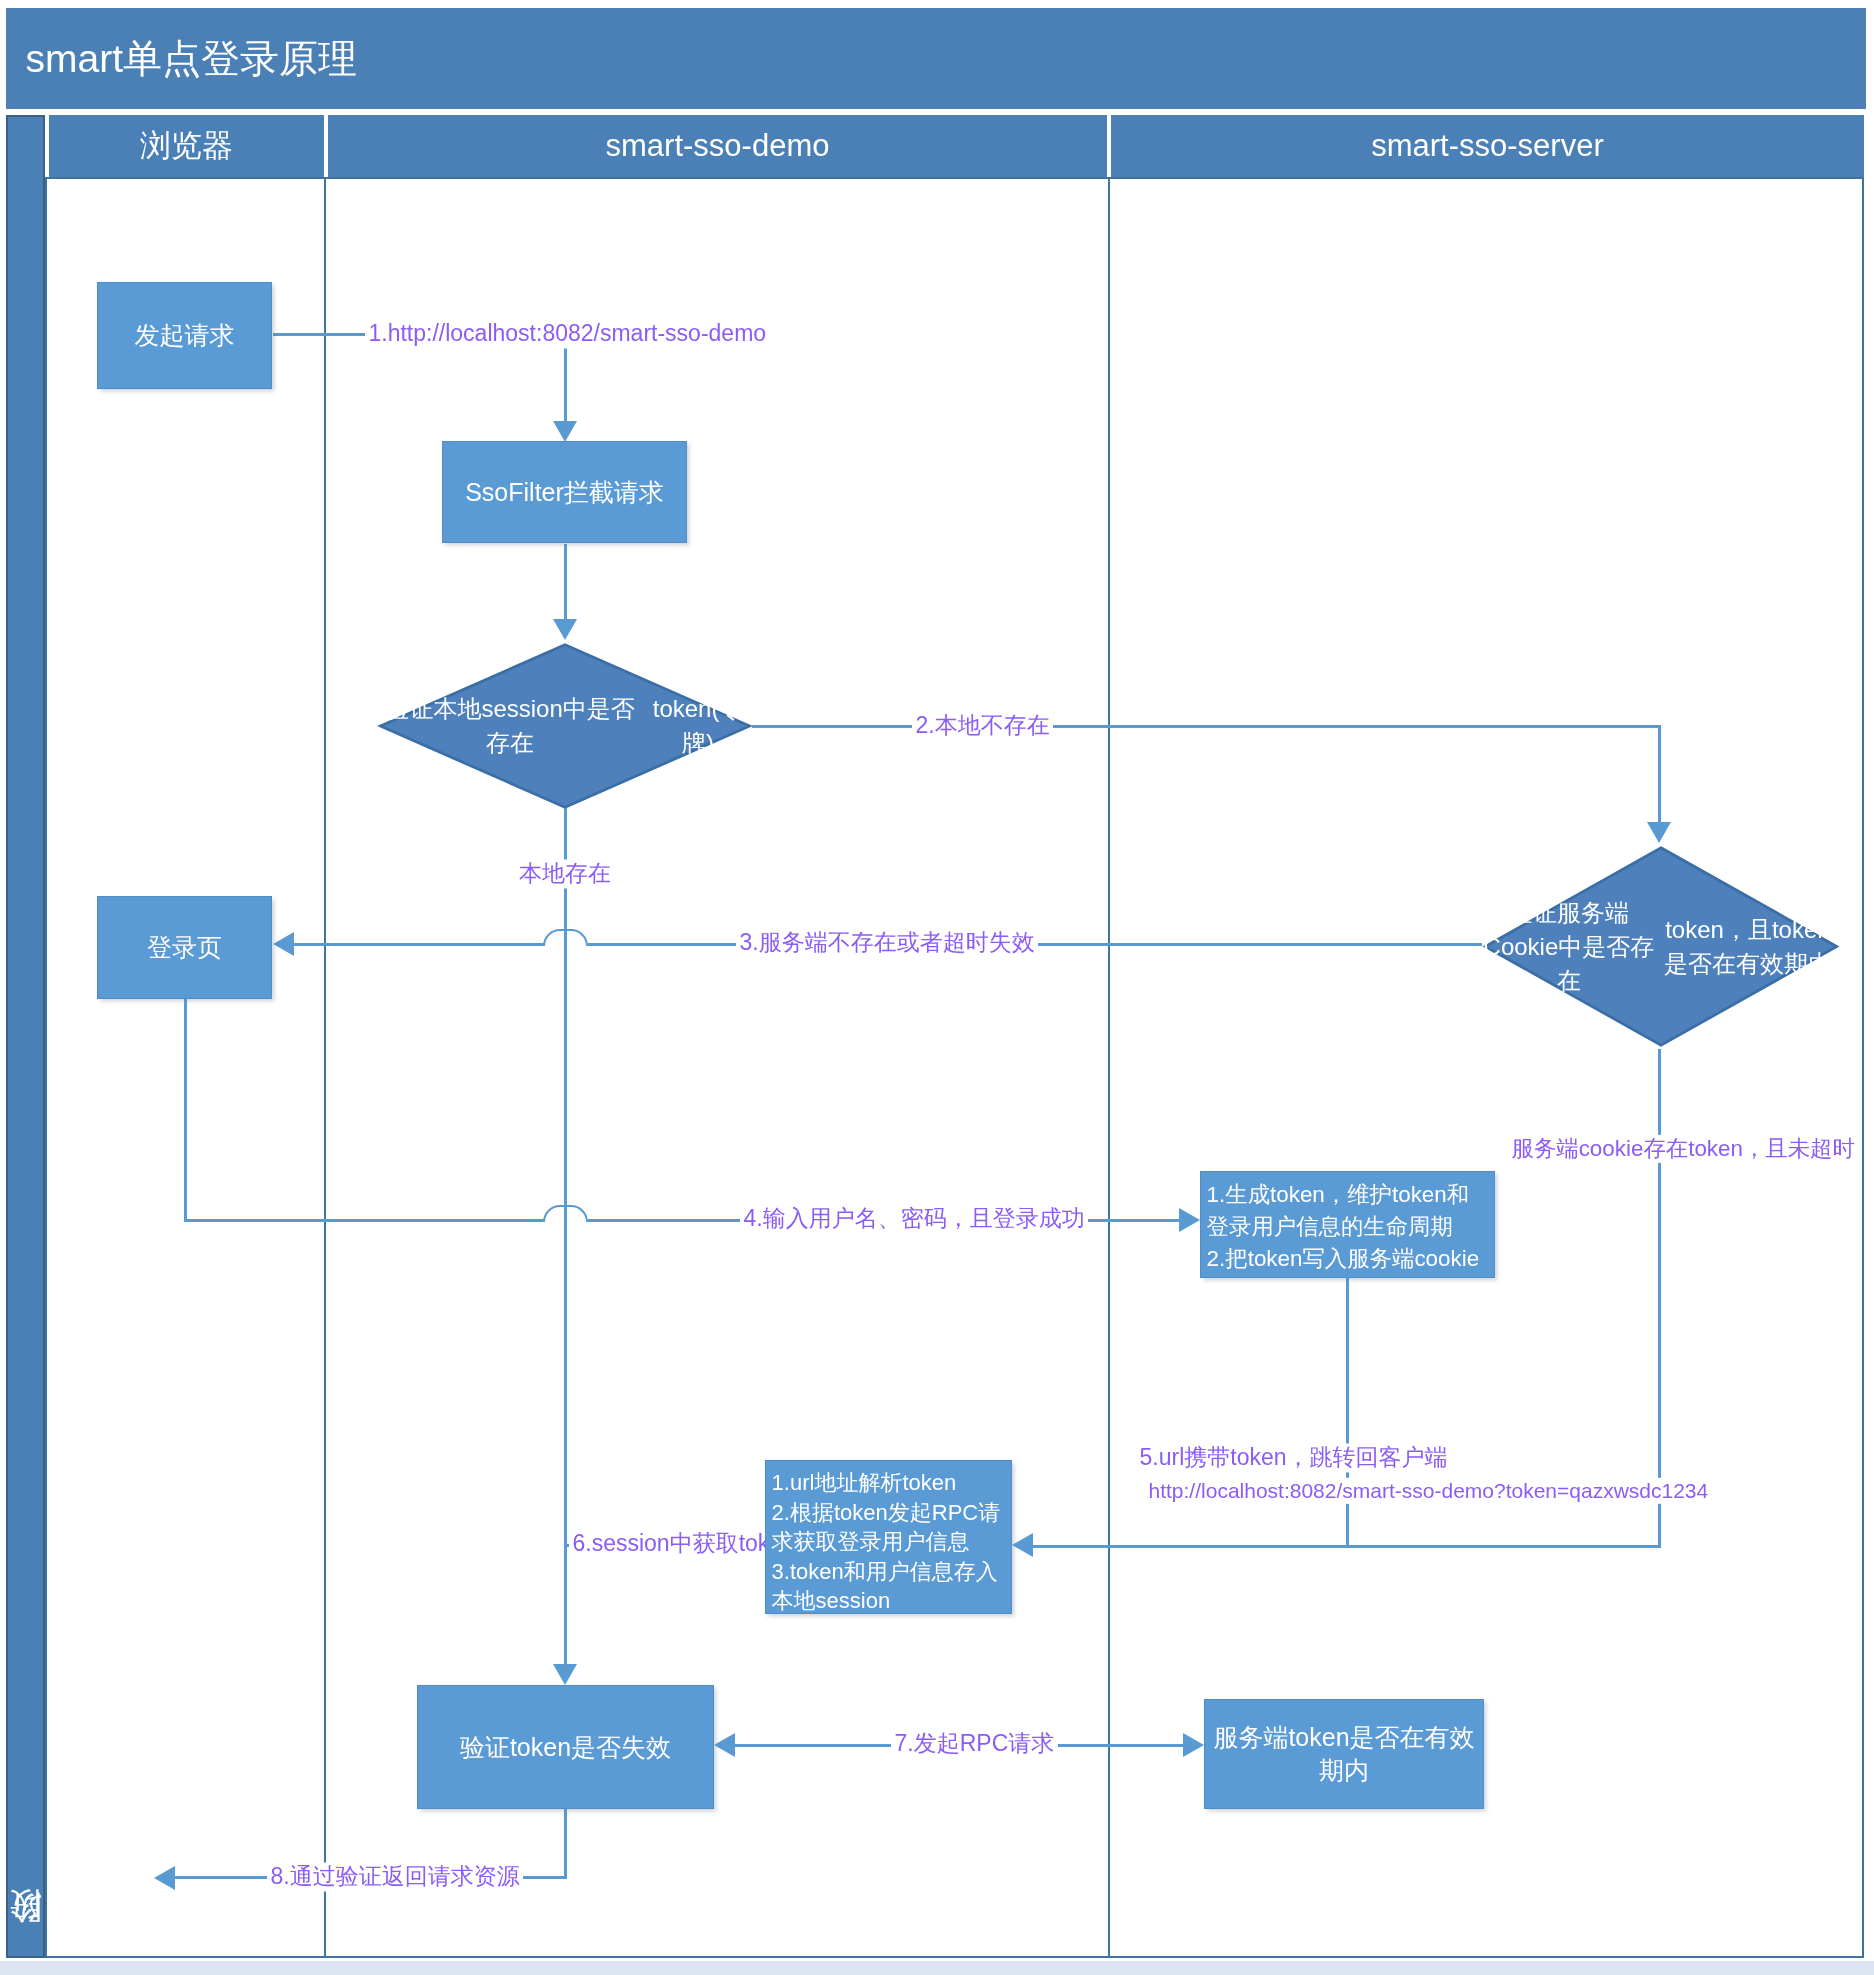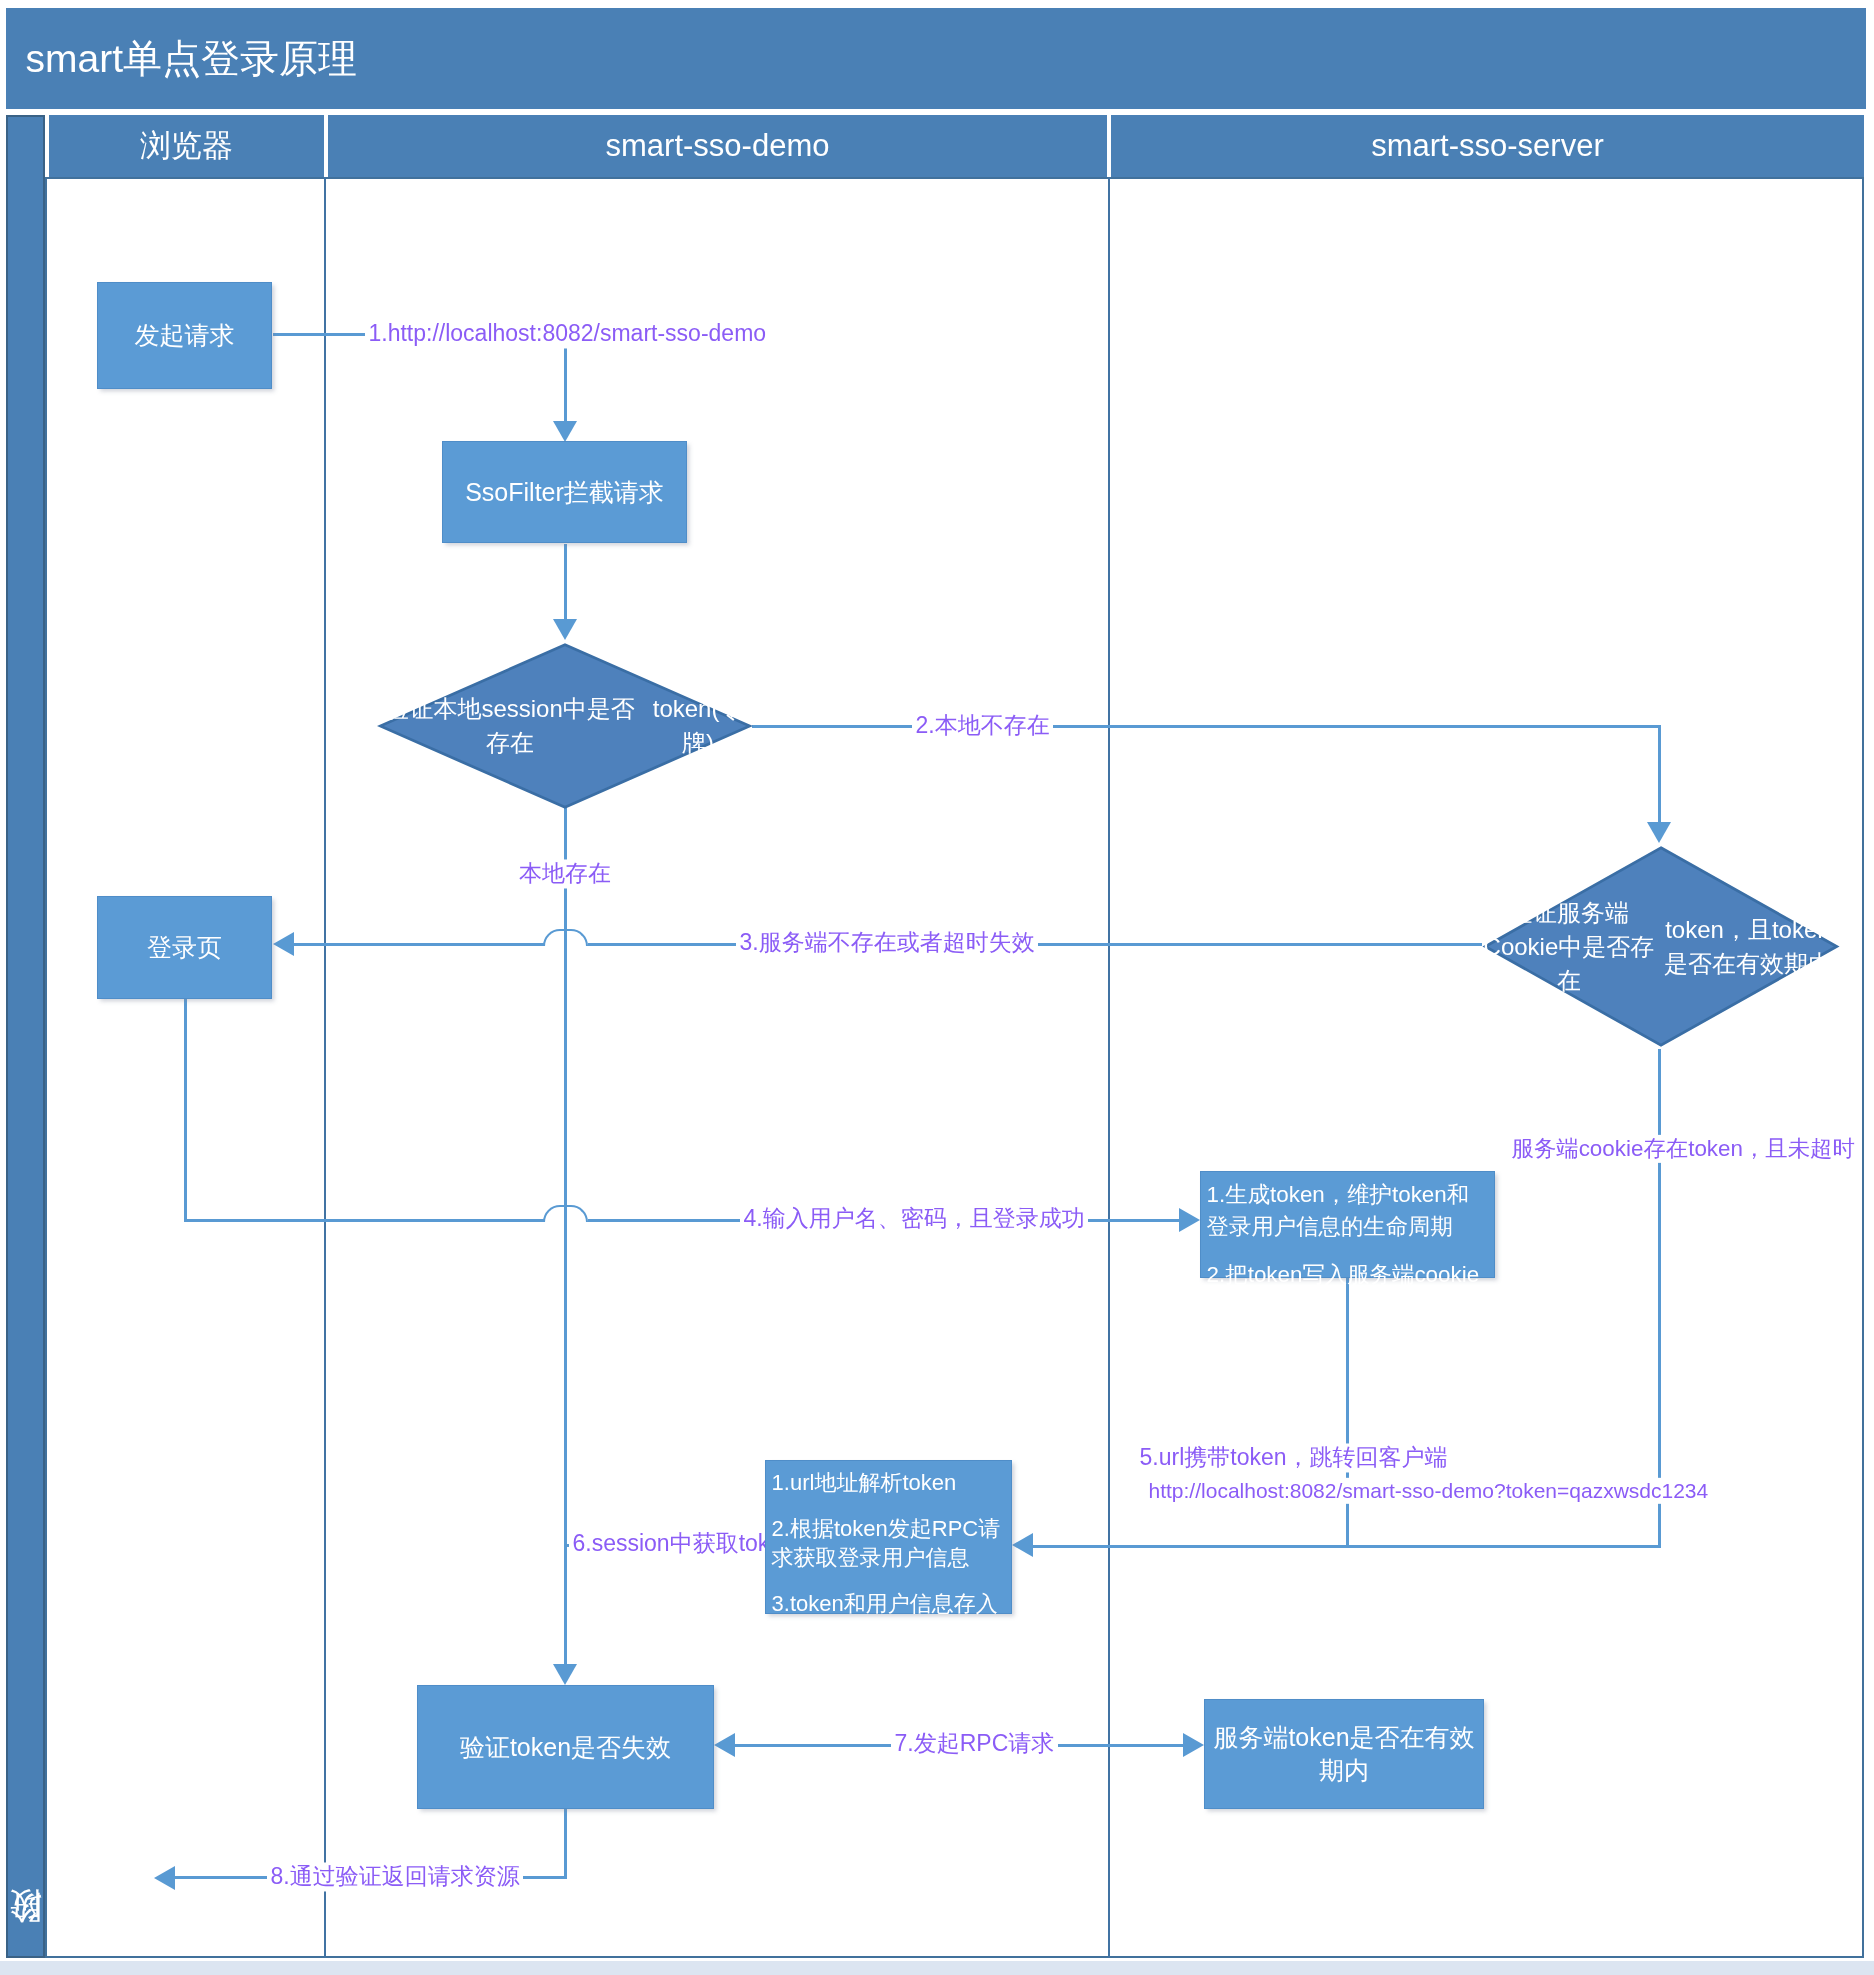--- a/index.html
+++ b/index.html
@@ -40,21 +40,21 @@
   .ld1{left:324px;} .ld2{left:1108px;}
   .bottom-band{position:absolute;left:0;top:1961px;width:1874px;height:14px;background:#DCE5F1;}
 
   
   .node{
     position:absolute;background:#5B9BD5;border:1.4px solid #4F8DC8;box-sizing:border-box;
     color:#fff;display:flex;align-items:center;justify-content:center;text-align:center;
     font-size:25px;box-shadow:2.8px 2.8px 4.2px rgba(120,130,150,0.35);
   }
   .node.leftalign{align-items:flex-start;justify-content:flex-start;text-align:left;
-    flex-direction:column;padding:7px 5.6px;box-sizing:border-box;gap:16px;}
+    flex-direction:column;padding:7px 5.6px;box-sizing:border-box;}
   .n-start{left:97px;top:282px;width:175px;height:107px;}
   .n-ssofilter{left:442px;top:441px;width:245px;height:102px;}
   .n-login{left:97px;top:896px;width:175px;height:103px;}
   .n-gentoken{left:1200px;top:1171px;width:295px;height:107px;font-size:22.4px;line-height:32px;}
   .n-parsetoken{left:765px;top:1460px;width:247px;height:154px;font-size:22px;line-height:29.5px;}
   .n-verifytoken{left:417px;top:1685px;width:297px;height:124px;}
   .n-servertoken{left:1204px;top:1699px;width:280px;height:110px;}
   .node .nline{display:block;width:100%;}
 
   .diamond{position:absolute;}

